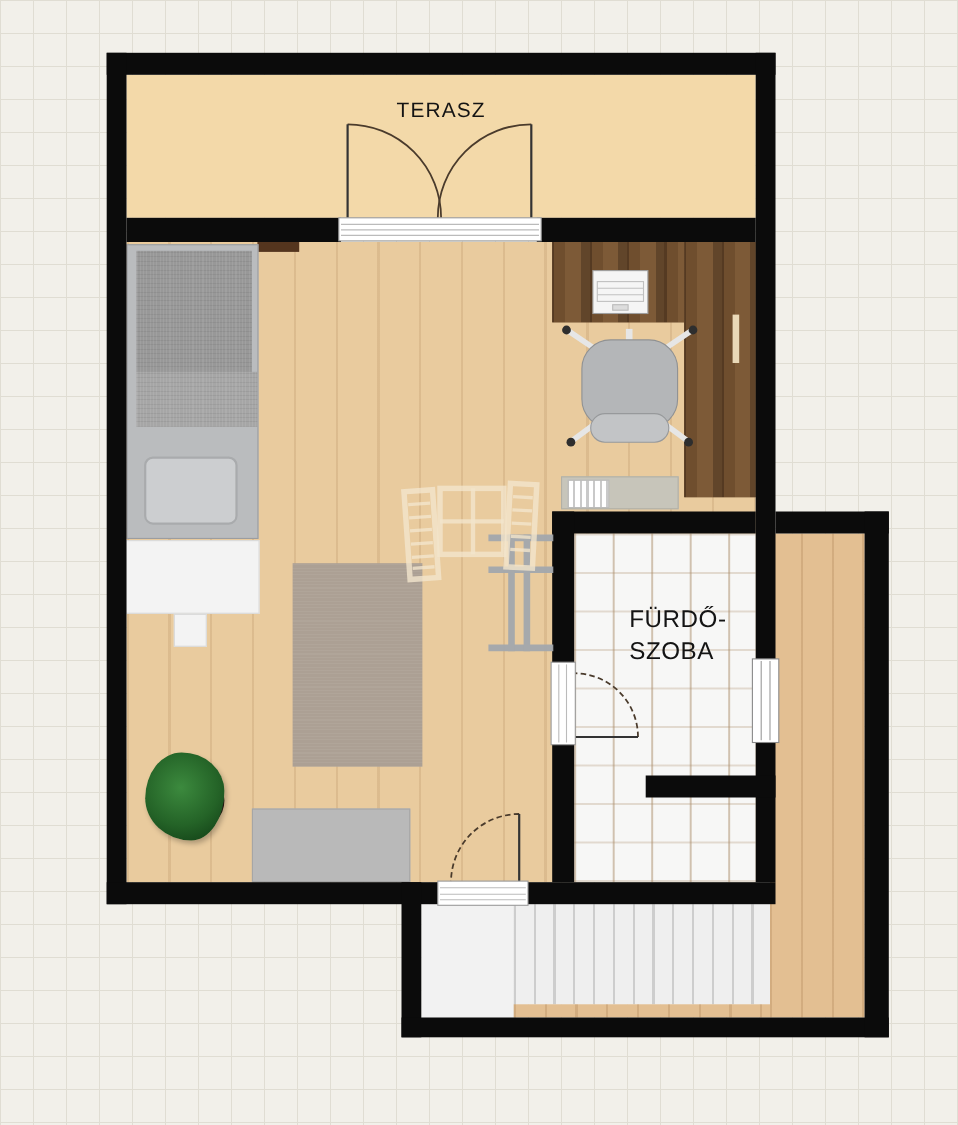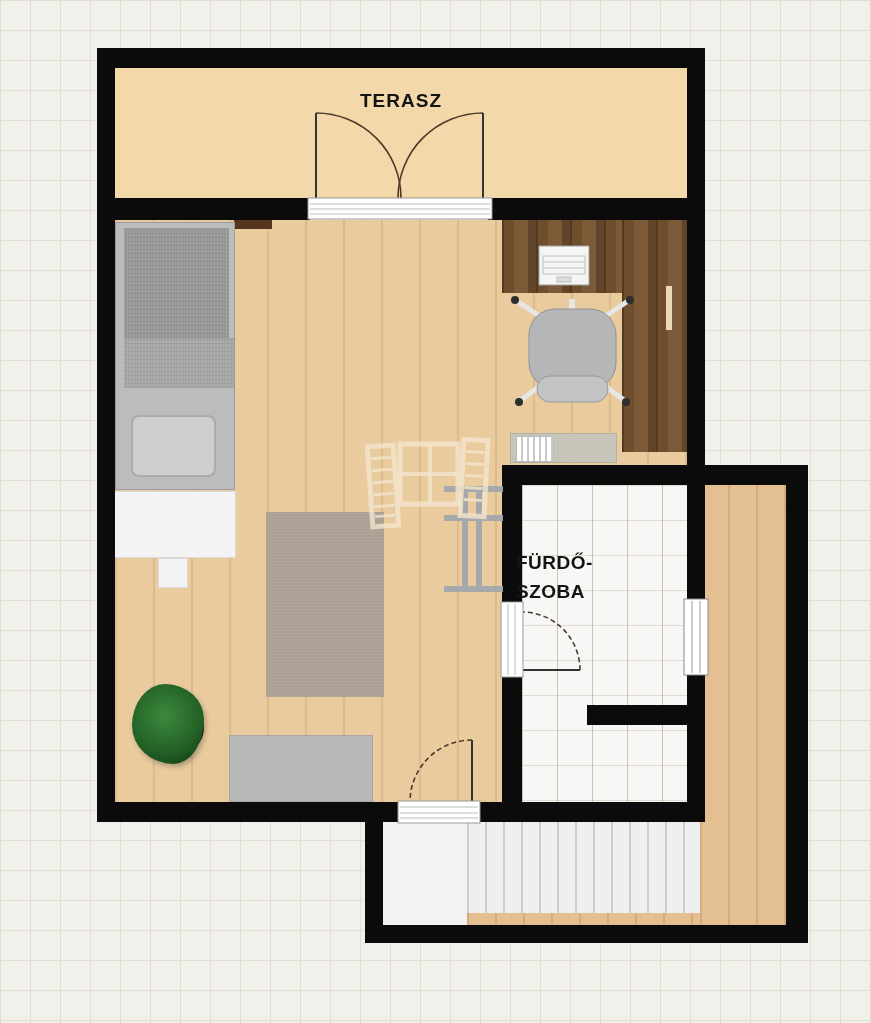--- a/index.html
+++ b/index.html
@@ -60,23 +60,23 @@
   .handle{background:#ead9b8;}
   .brownstrip{background:#54351e;}
   .plant{z-index:11;}
   .plant .pot{position:absolute;left:20px;top:18px;width:52px;height:52px;background:#2a1a12;border-radius:50%;}
   .plant .leaves{position:absolute;left:0;top:0;width:72px;height:80px;
      background:radial-gradient(circle at 45% 40%, #3c8a3e, #246327 55%, #17491b 82%);
      border-radius:46% 54% 42% 58% / 52% 44% 56% 48%;
      box-shadow:2px 3px 5px rgba(0,0,0,0.25);}
   
   #symbols{position:absolute;left:0;top:0;z-index:30;}
-  .label{position:absolute;color:#141414;font-weight:700;z-index:40;}
+  .label{position:absolute;color:#141414;font-weight:400;z-index:40;}
   .label-terrace{left:115px;top:90px;width:572px;text-align:center;font-size:19px;letter-spacing:1px;}
-  .label-bath{left:516px;top:548px;font-size:19px;line-height:29px;letter-spacing:0.5px;}
+  .label-bath{left:572px;top:548px;font-size:22px;line-height:29px;letter-spacing:0.5px;}
   .watermark-text{
     position:absolute;left:322px;top:482px;z-index:60;
     font-family:"Liberation Serif", serif;font-size:86px;font-weight:400;
     letter-spacing:12px;color:rgba(243,229,204,0.8);
   }
 </style>
 </head>
 <body>
 
 <div id="plan">

